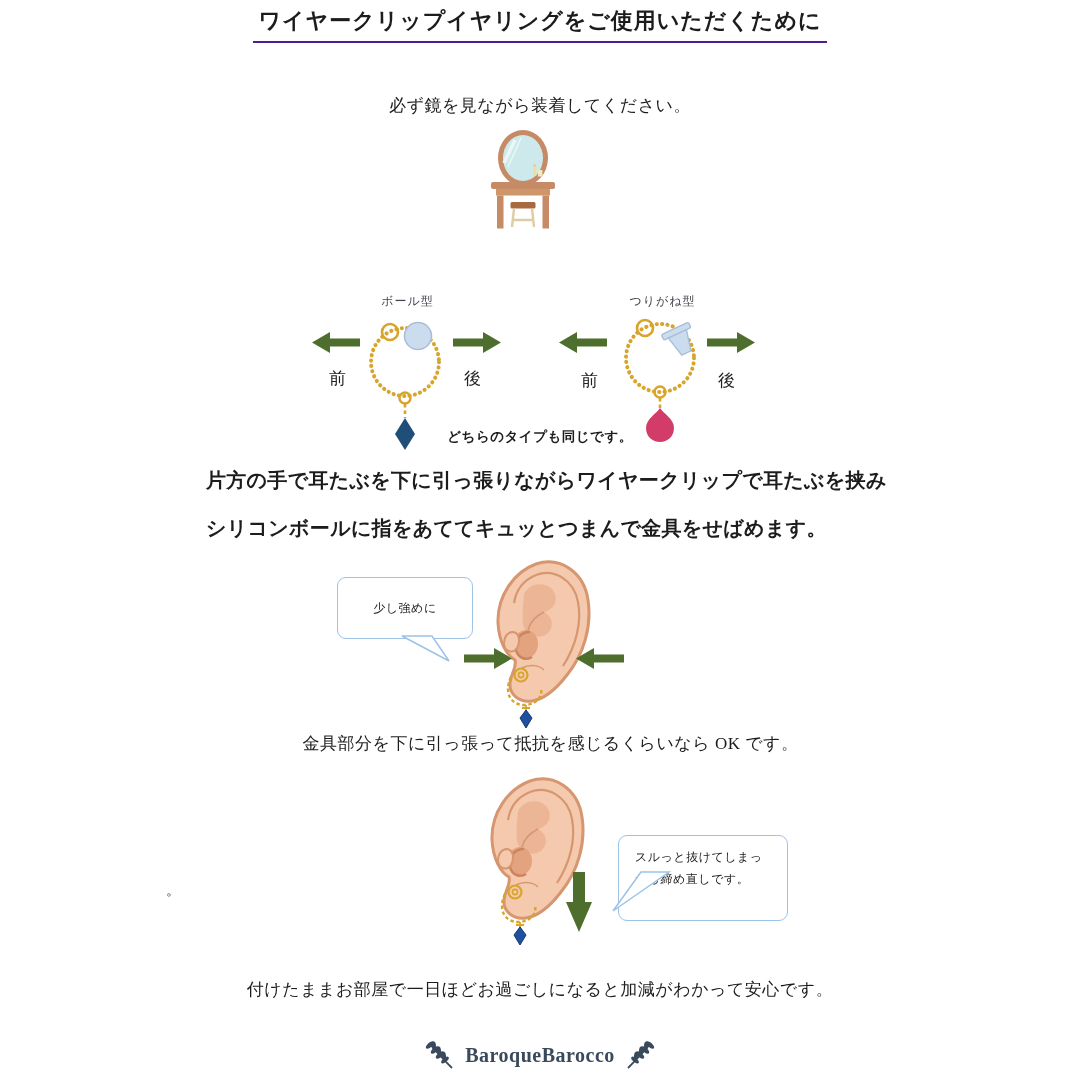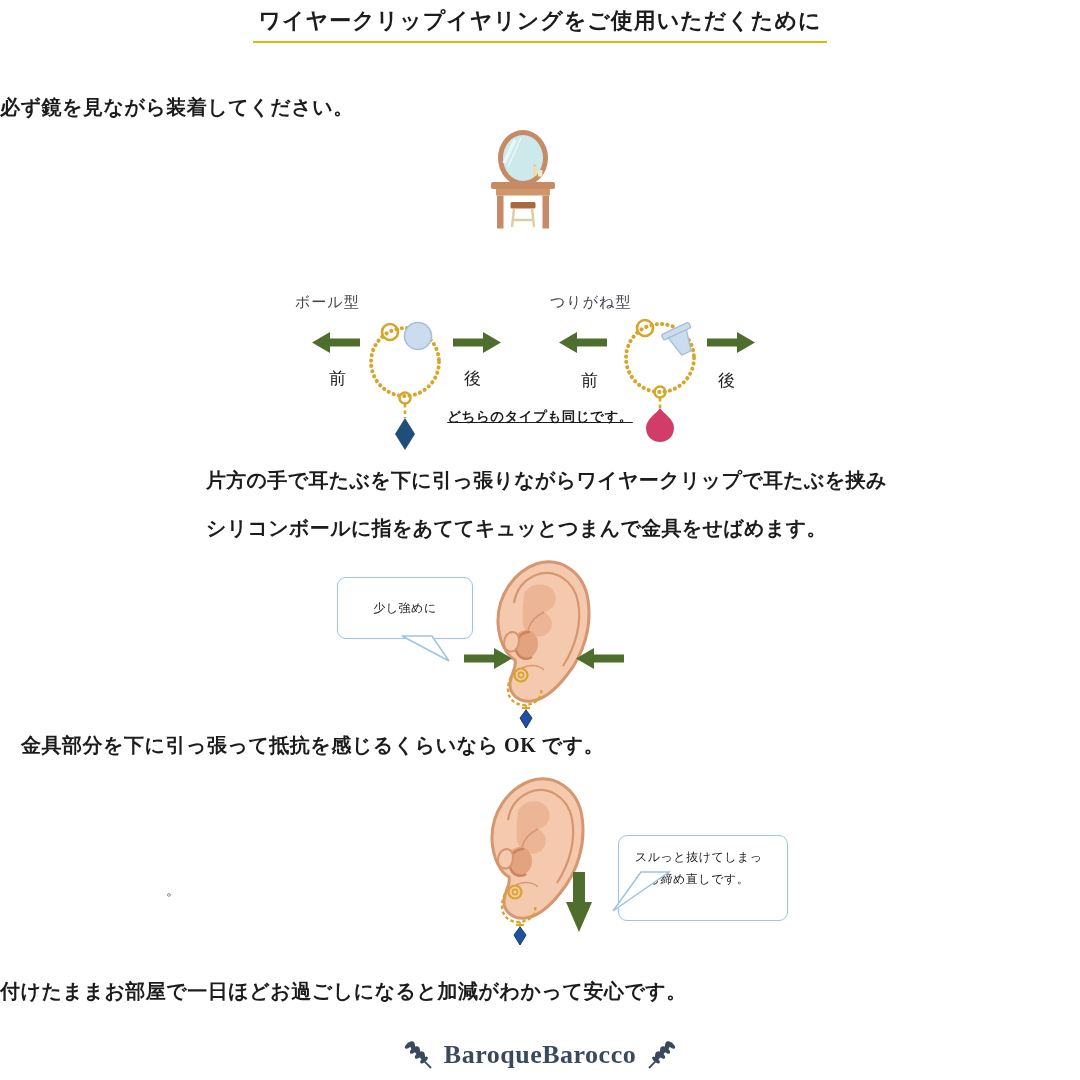--- a/index.html
+++ b/index.html
@@ -1,41 +1,41 @@
 <!DOCTYPE html>
 <html><head>
 <meta charset="utf-8">
 <style>
   html,body { margin:0; padding:0; background:#ffffff; }
   .page {
     position:relative; width:1080px; height:1080px; background:#ffffff;
     font-family:"Liberation Serif","DejaVu Serif",serif; color:#1c1c1c; overflow:hidden;
   }
   .abs { position:absolute; }
-  .center-line { left:0; right:0; font-weight:bold; font-size:20px; letter-spacing:0.5px; }
+  .center-line { left:0; right:0; text-align:center; font-weight:normal; font-size:17px; letter-spacing:0.5px; }
   .title-wrap { top:6px; left:0; right:0; text-align:center; }
   .title-text {
     display:inline-block; font-size:22px; font-weight:bold; letter-spacing:1px;
-    border-bottom:2px solid #eab308; padding:0 6px 5px 6px;
+    border-bottom:2px solid #4c1d95; padding:0 6px 5px 6px;
   }
   .left-par { left:206px; font-weight:bold; font-size:20px; letter-spacing:0.3px; }
   .diagram { width:225px; height:185px; }
-  .diagram .type-label { position:absolute; top:0; left:0; right:0; text-align:left;
-    font-size:15px; color:#45454f; letter-spacing:1px; }
+  .diagram .type-label { position:absolute; top:0; left:0; right:0; text-align:center;
+    font-size:12px; color:#45454f; letter-spacing:1px; }
   .fb-label { position:absolute; font-size:17px; color:#222; }
-  .note-line { top:408px; left:0; right:0; text-align:center; font-size:13.5px; font-weight:bold; letter-spacing:0.5px;text-decoration:underline; }
+  .note-line { top:428px; left:0; right:0; text-align:center; font-size:13.5px; font-weight:bold; letter-spacing:0.5px; }
   .bubble {
     position:absolute; background:#fff; border:1.5px solid #9DC3E6; border-radius:9px;
     font-size:12px; color:#222; letter-spacing:0.5px;
   }
   .bubble1 { left:337px; top:577px; width:134px; height:60px; display:flex; align-items:center; justify-content:center; }
   .bubble2 { left:618px; top:787px; width:170px; height:86px; padding:10px 0 0 16px; box-sizing:border-box; line-height:1.85;margin-top:48px; }
   .stray-mark { left:166px; top:882px; font-size:14px; color:#222; }
   .logo-row { position:absolute; left:0; right:0; top:1039px; display:flex; align-items:center; justify-content:center; gap:10px; }
-  .logo-text { font-size:26px; font-weight:bold; color:#3A4A5C; letter-spacing:0.5px; }
+  .logo-text { font-size:20px; font-weight:bold; color:#3A4A5C; letter-spacing:0.5px; }
   svg { display:block; }
 </style>
 </head>
 <body>
 
 <div class="page">
 
   <svg width="0" height="0" style="position:absolute" aria-hidden="true">
     <defs>
       <g id="garrow">

